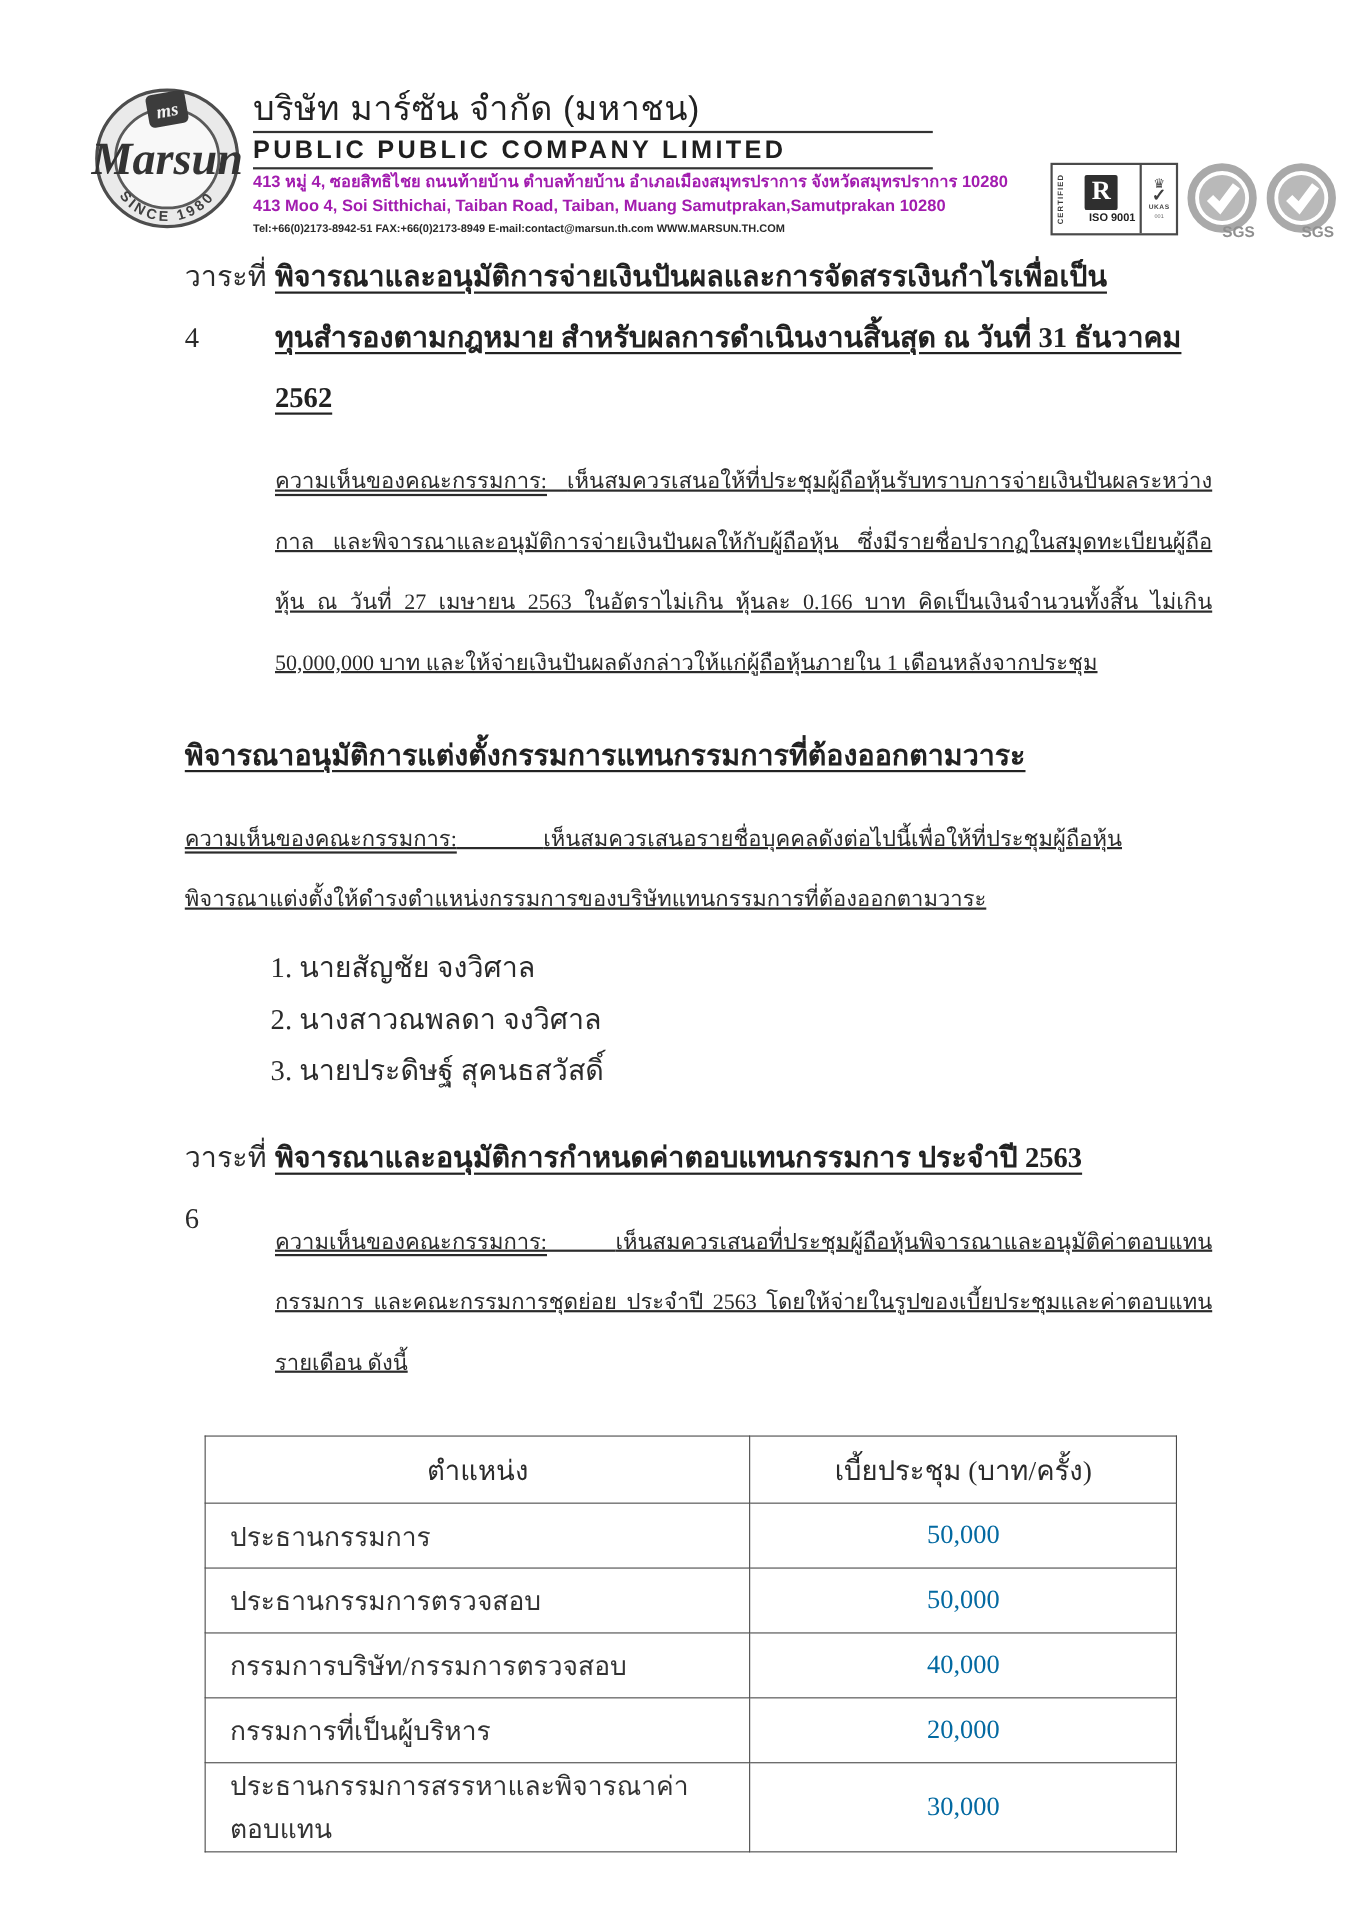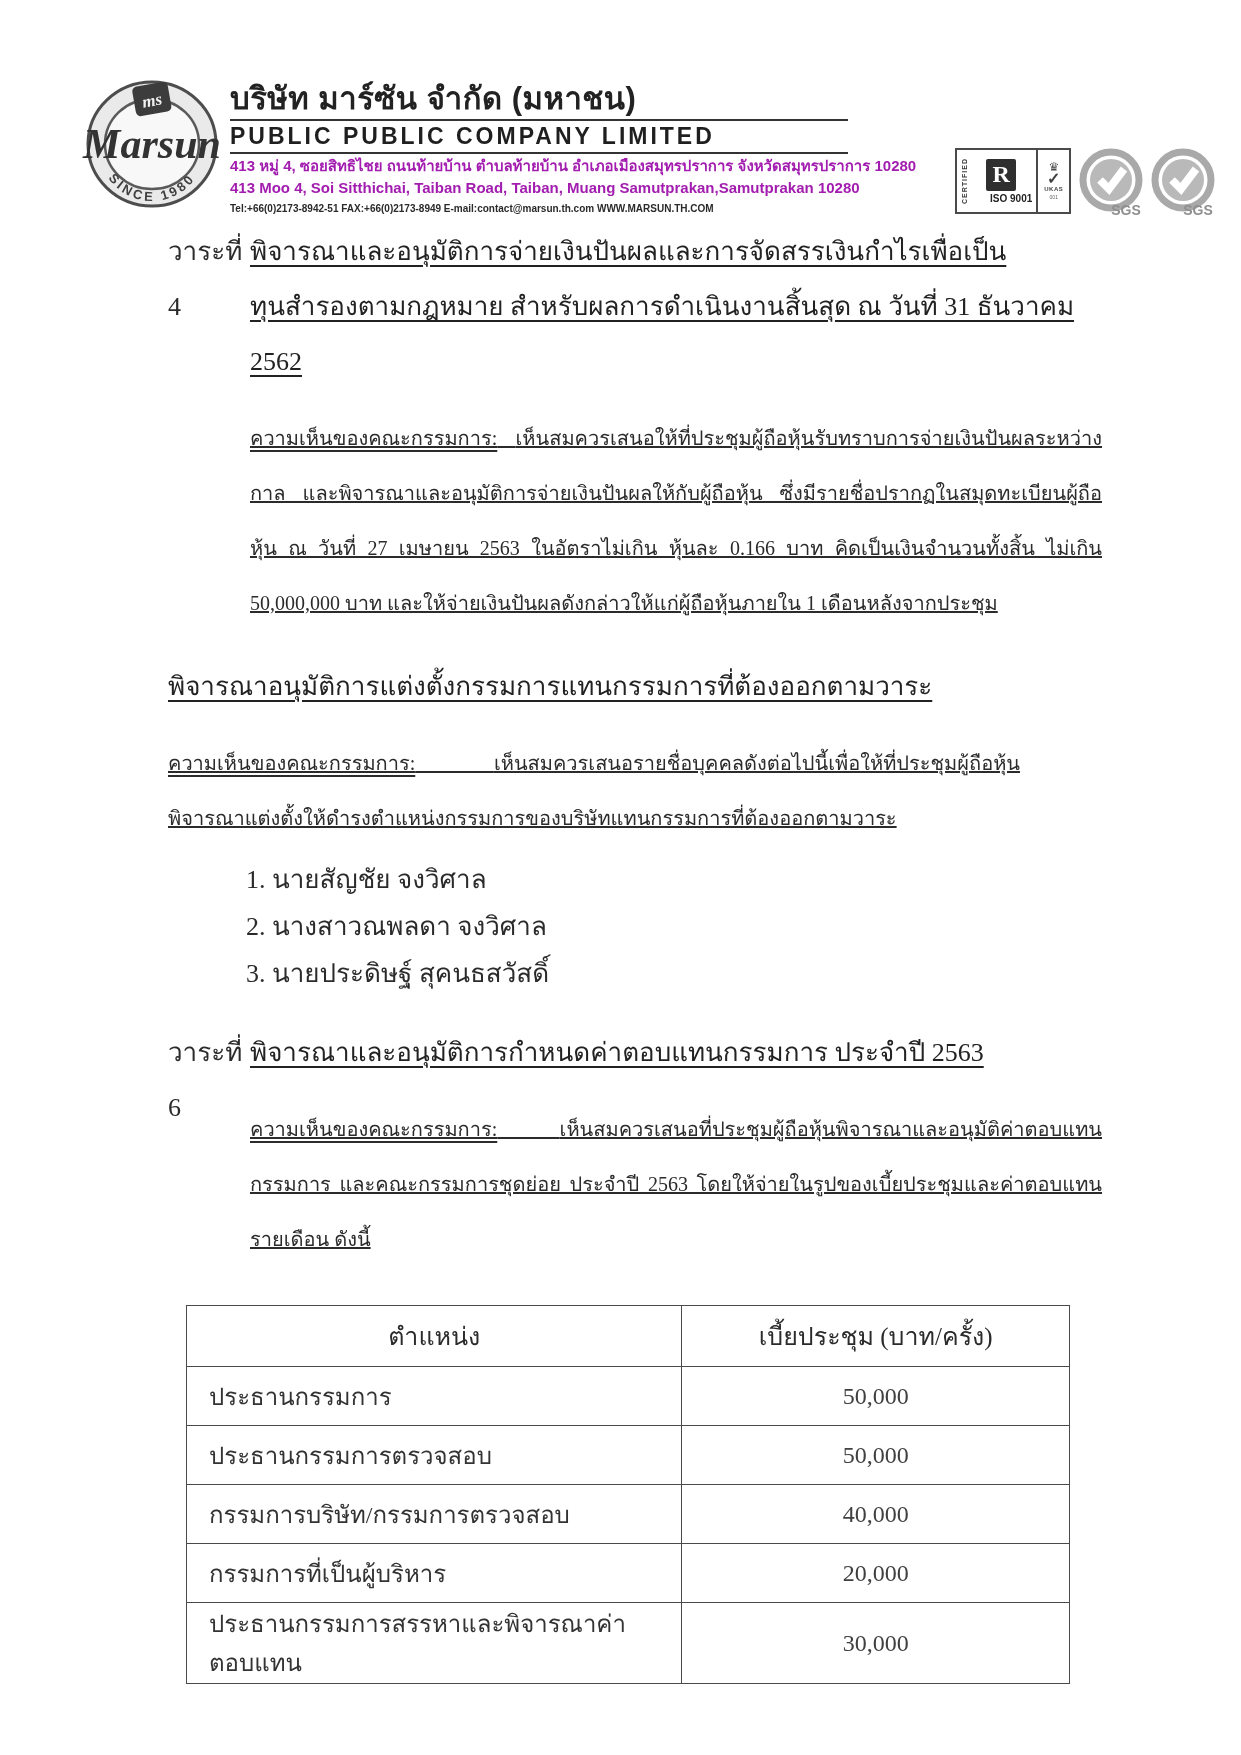--- a/index.html
+++ b/index.html
@@ -8,21 +8,21 @@
     width:1241px;height:1755px;
     background:#ffffff;
     font-family:"Liberation Serif","DejaVu Serif",serif;
     color:#2b2b2b;
     overflow:hidden;
   }
 
   
   .logo-wrap{position:absolute;left:66px;top:78px;width:172px;height:140px;}
   .company-block{position:absolute;left:230px;top:82px;width:885px;font-family:"Liberation Sans","DejaVu Sans",sans-serif;}
-  .th-name{font-size:31px;font-weight:bold;color:#222;letter-spacing:0.5px;line-height:34px;}
+  .th-name{font-size:31px;font-weight:normal;color:#222;letter-spacing:0.5px;line-height:34px;}
   .hrule{width:618px;height:2px;background:#333;margin:3px 0 2px 0;}
   .en-name{font-size:23px;font-weight:800;letter-spacing:3px;color:#1f1f1f;line-height:26px;}
   .addr{font-size:15px;font-weight:600;color:#a21caf;line-height:20px;margin-top:2px;}
   .contact-line{font-size:10px;font-weight:700;color:#2a2a2a;line-height:19px;margin-top:1px;}
 
   
   .badges{position:absolute;left:955px;top:148px;display:flex;align-items:flex-start;gap:8px;}
   .iso-box{border:2px solid #4a4a4a;display:flex;background:#fff;height:62px;}
   .iso-left{display:flex;align-items:center;padding:3px 4px;border-right:2px solid #4a4a4a;}
   .certified{writing-mode:vertical-rl;transform:rotate(180deg);font-family:"Liberation Sans",sans-serif;
@@ -36,34 +36,34 @@
   .ukas-check{font-size:16px;color:#3f3f3f;font-weight:bold;line-height:14px;}
   .ukas-label{font-family:"Liberation Sans",sans-serif;font-size:6px;font-weight:bold;color:#444;letter-spacing:0.5px;}
   .ukas-num{font-family:"Liberation Sans",sans-serif;font-size:5px;color:#666;margin-top:2px;}
   .sgs-badge{position:relative;}
 
   
   .content{position:absolute;left:168px;top:224px;width:938px;}
   .agenda-section{display:flex;margin-bottom:28px;}
   .agenda-label{width:82px;flex:none;font-size:26px;color:#2b2b2b;line-height:55px;}
   .agenda-body{flex:1;max-width:852px;}
-  .agenda-title{margin:0;font-size:26px;font-weight:normal;line-height:55px;color:#222;text-align:left;}
+  .agenda-title{margin:0;font-size:26px;font-weight:bold;line-height:55px;color:#222;text-align:left;}
   .u{text-decoration:underline;text-underline-offset:5px;}
   .opinion{margin:22px 0 0 0;font-size:20px;line-height:55px;text-align:justify;color:#2b2b2b;text-decoration:underline;}
   .name-list{margin:10px 0 0 78px;}
   .name-item{font-size:26px;line-height:47px;color:#2b2b2b;}
 
   
   .fee-table{border-collapse:collapse;margin:38px 0 0 18px;width:884px;
     font-size:24px;color:#333;}
   .fee-table th,.fee-table td{border:1.5px solid #4a4a4a;}
   .fee-table th{font-weight:normal;height:58px;text-align:center;font-size:25px;color:#2b2b2b;margin-left:27px;}
   .fee-table td{height:56px;}
   .fee-table td.pos{padding-left:22px;text-align:left;}
-  .fee-table td.fee{text-align:center;color:#404040;}
+  .fee-table td.fee{text-align:center;color:#0369a1;}
   .fee-table col.c1{width:496px;}
   .fee-table col.c2{width:388px;}
 </style>
 </head>
 <body>
 
 <div class="page">
 
   <div class="logo-wrap">
     <svg width="172" height="140" viewBox="0 0 172 140">

